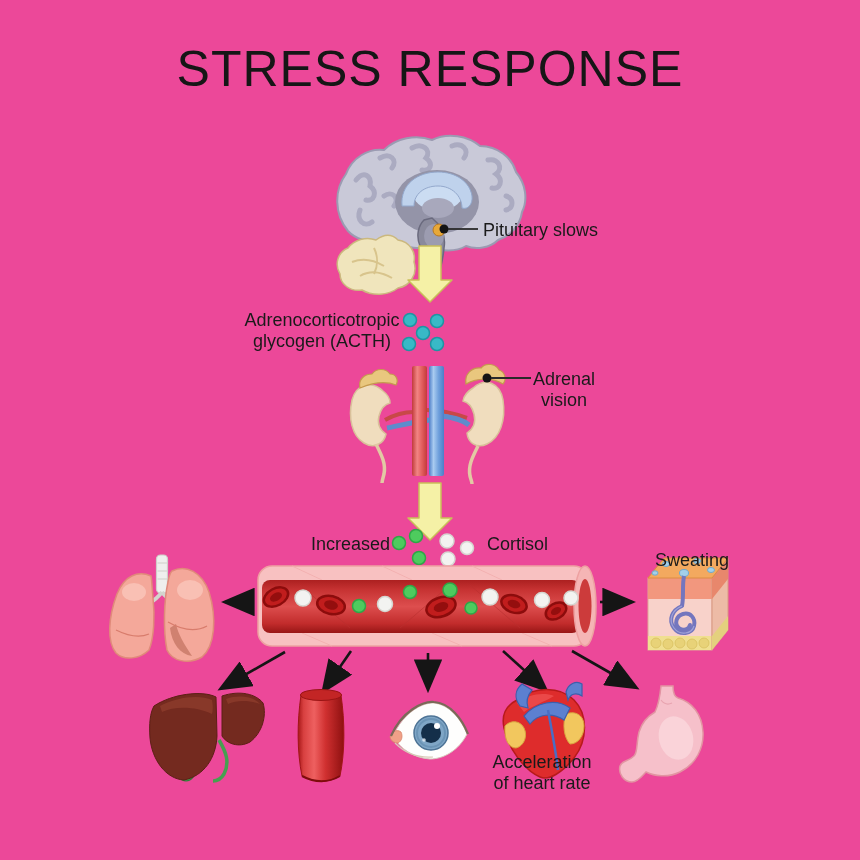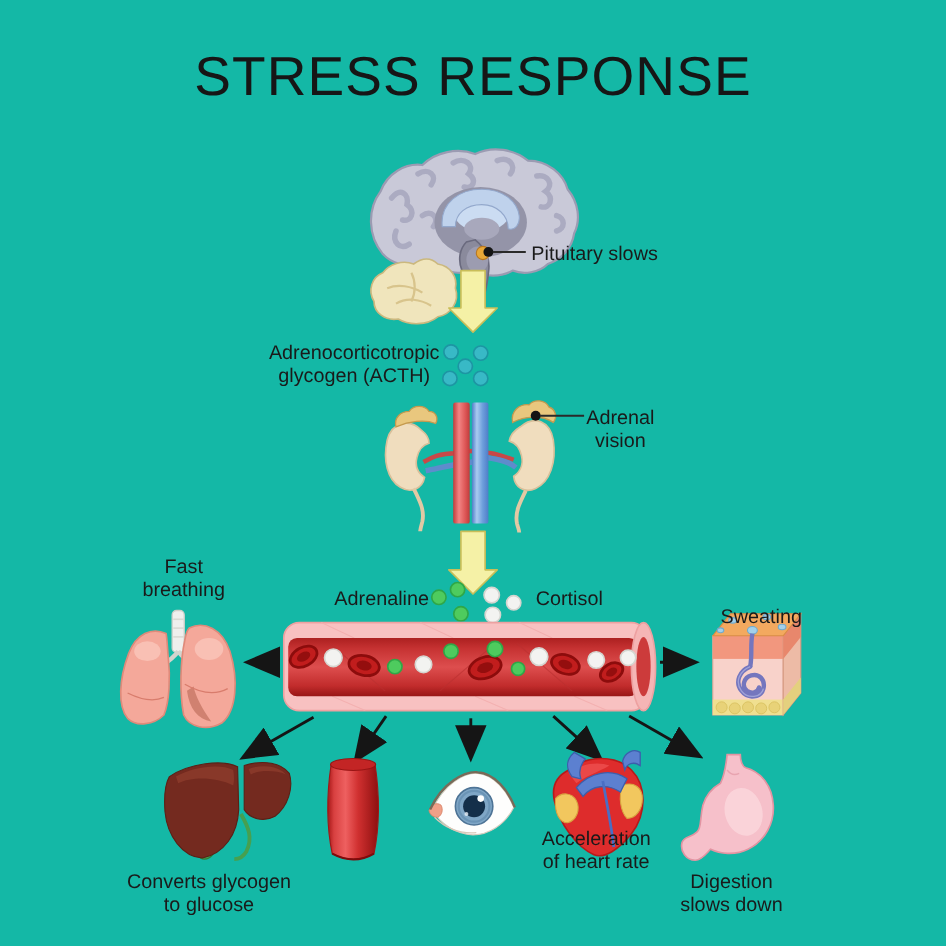--- a/index.html
+++ b/index.html
@@ -1,16 +1,16 @@
 <!DOCTYPE html>
 <html><head>
 <meta charset="utf-8">
 <style>
   html,body{margin:0;padding:0;background:#ffffff;}
-  #canvas{position:relative;width:860px;height:860px;background:#14b8a6;overflow:hidden;
+  #canvas{position:relative;width:860px;height:860px;background:#ec4899;overflow:hidden;
           font-family:"Liberation Sans","DejaVu Sans",sans-serif;color:#1a1a1a;}
   #art{position:absolute;left:0;top:0;}
   .lbl{position:absolute;white-space:pre-line;font-size:18px;line-height:21px;color:#1a1a1a;}
   .lbl.center{text-align:center;}
   .lbl.right{text-align:right;}
   #title{position:absolute;left:0;right:0;top:44px;text-align:center;
          font-size:50px;line-height:1;font-weight:400;letter-spacing:1px;color:#161616;}
 </style>
 </head>
 <body>
@@ -282,32 +282,26 @@
   <div id="title">STRESS RESPONSE</div>
 
   <div class="lbl" style="left:483px;top:220px;white-space:nowrap;">Pituitary slows</div>
 
   <div class="lbl center" style="left:222px;top:310px;width:200px;">Adrenocorticotropic
 glycogen (ACTH)</div>
 
   <div class="lbl center" style="left:531px;top:369px;width:66px;">Adrenal
 vision</div>
 
-  <div class="lbl right" style="left:280px;top:534px;width:110px;">Adrenaline</div>
+  <div class="lbl right" style="left:280px;top:534px;width:110px;">Increased</div>
 
   <div class="lbl" style="left:487px;top:534px;width:80px;">Cortisol</div>
 
-  <div class="lbl center" style="left:112px;top:505px;width:110px;">Fast
-breathing</div>
 
   <div class="lbl center" style="left:642px;top:550px;width:100px;">Sweating</div>
 
-  <div class="lbl center" style="left:115px;top:791px;width:150px;">Converts glycogen
-to glucose</div>
 
 
 
   <div class="lbl center" style="left:467px;top:752px;width:150px;">Acceleration
 of heart rate</div>
 
-  <div class="lbl center" style="left:590px;top:791px;width:150px;">Digestion
-slows down</div>
 </div>
 
 </body></html>

